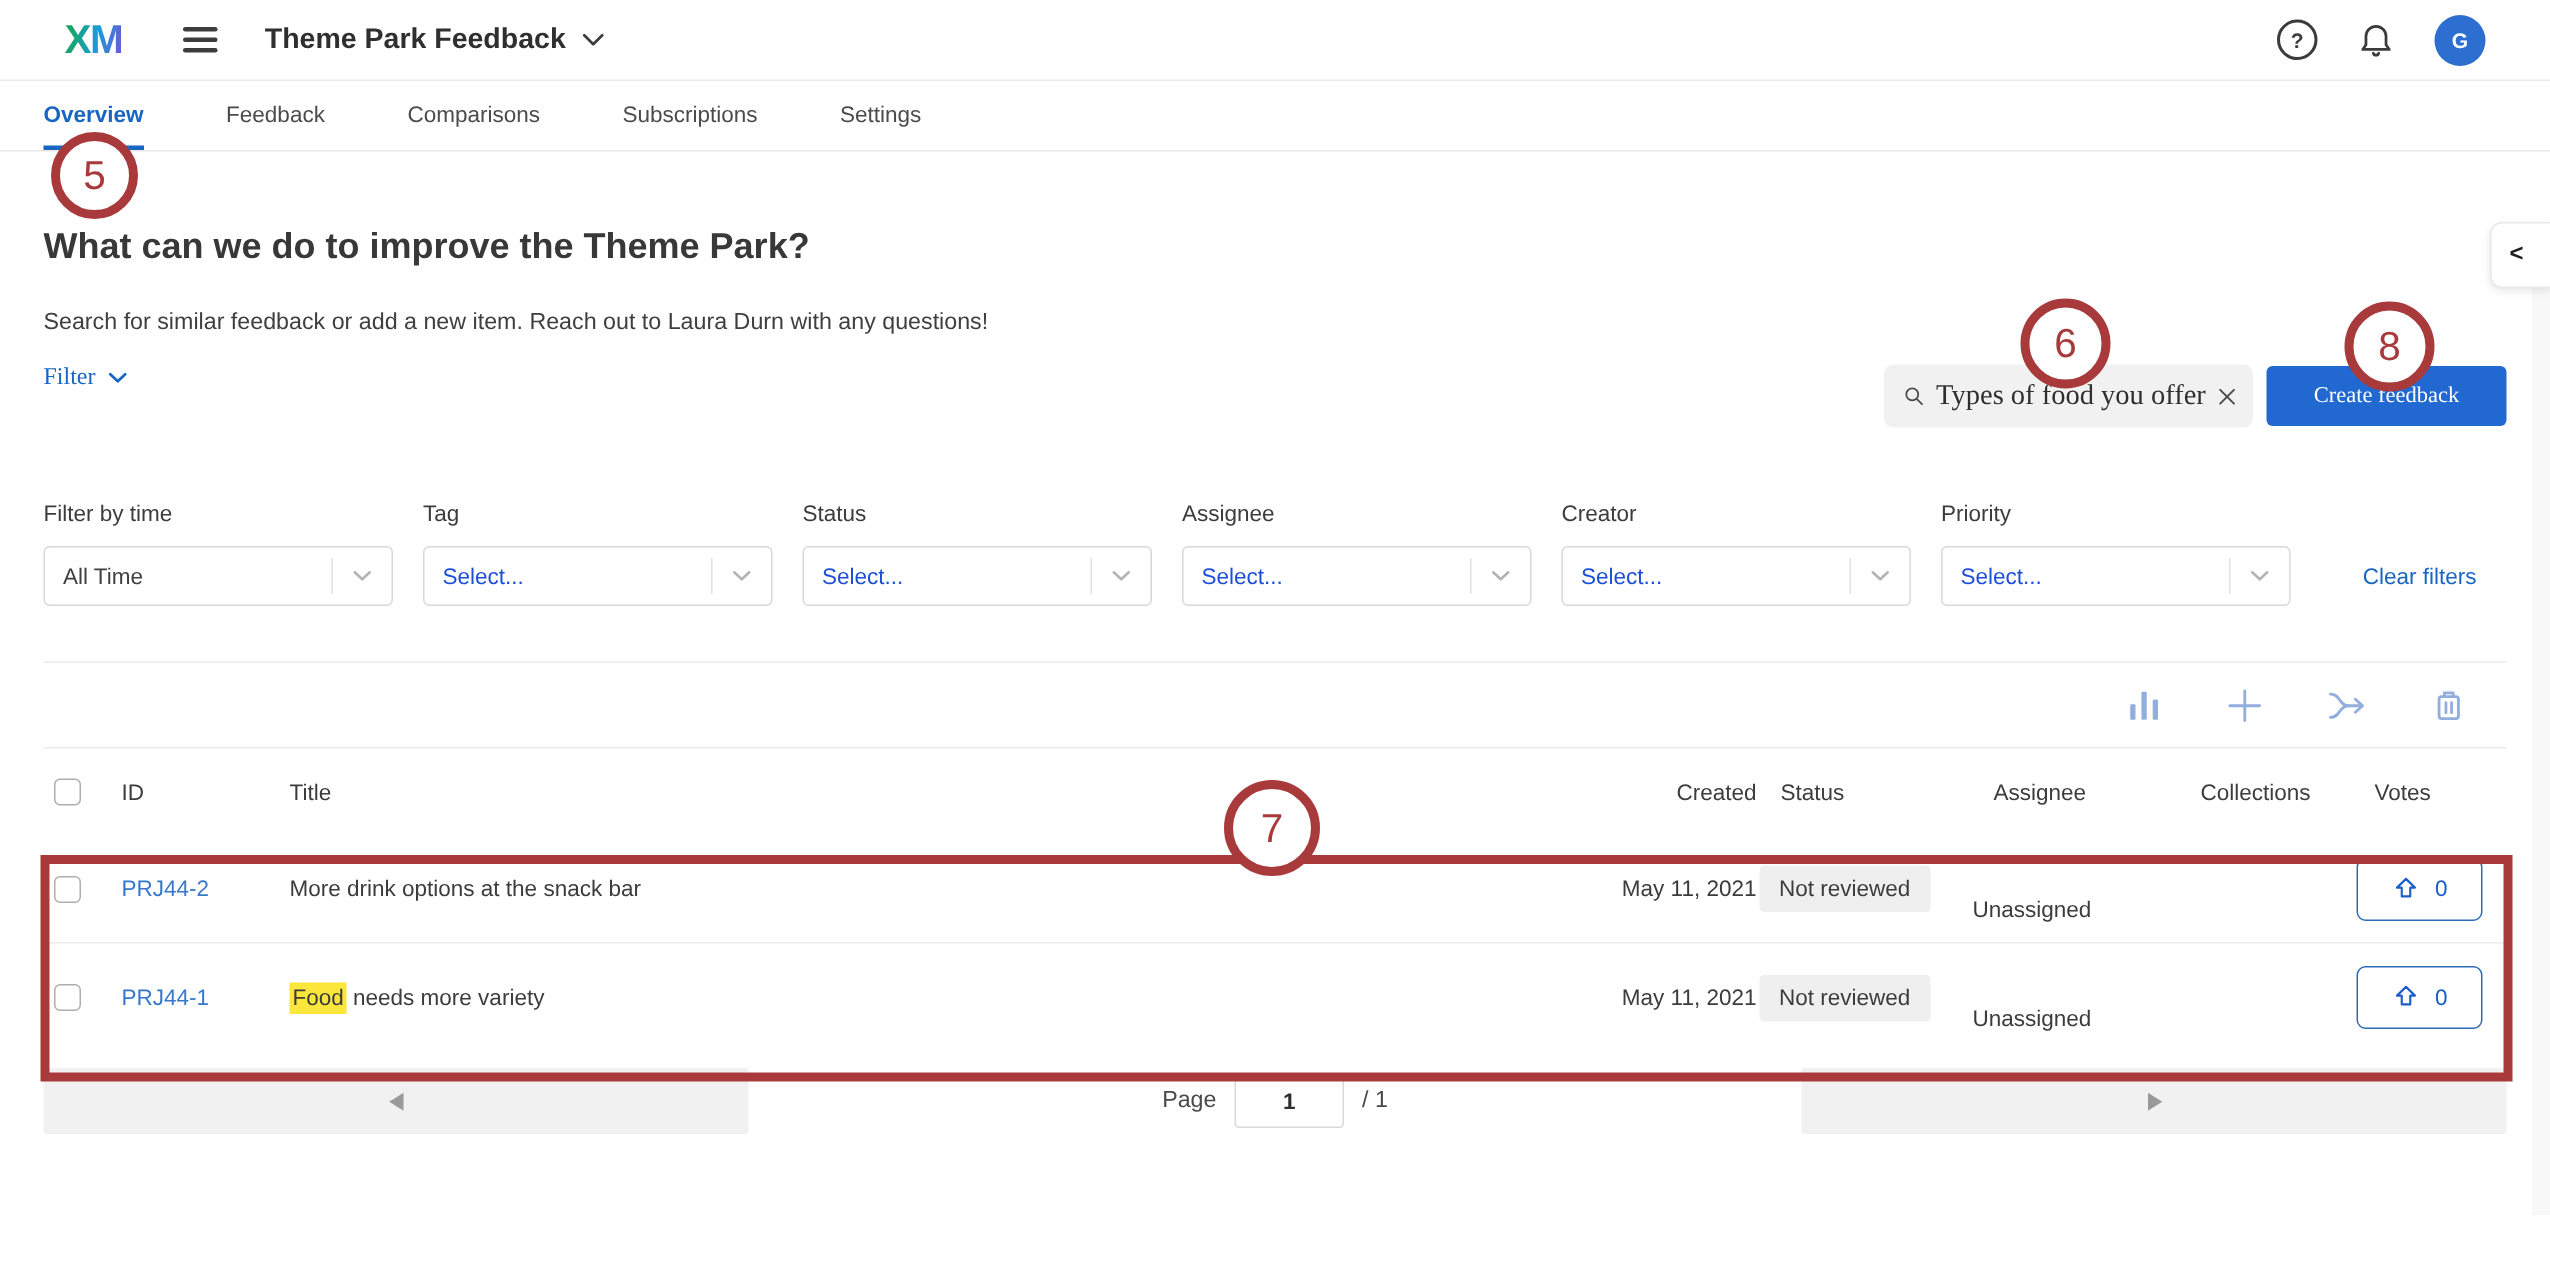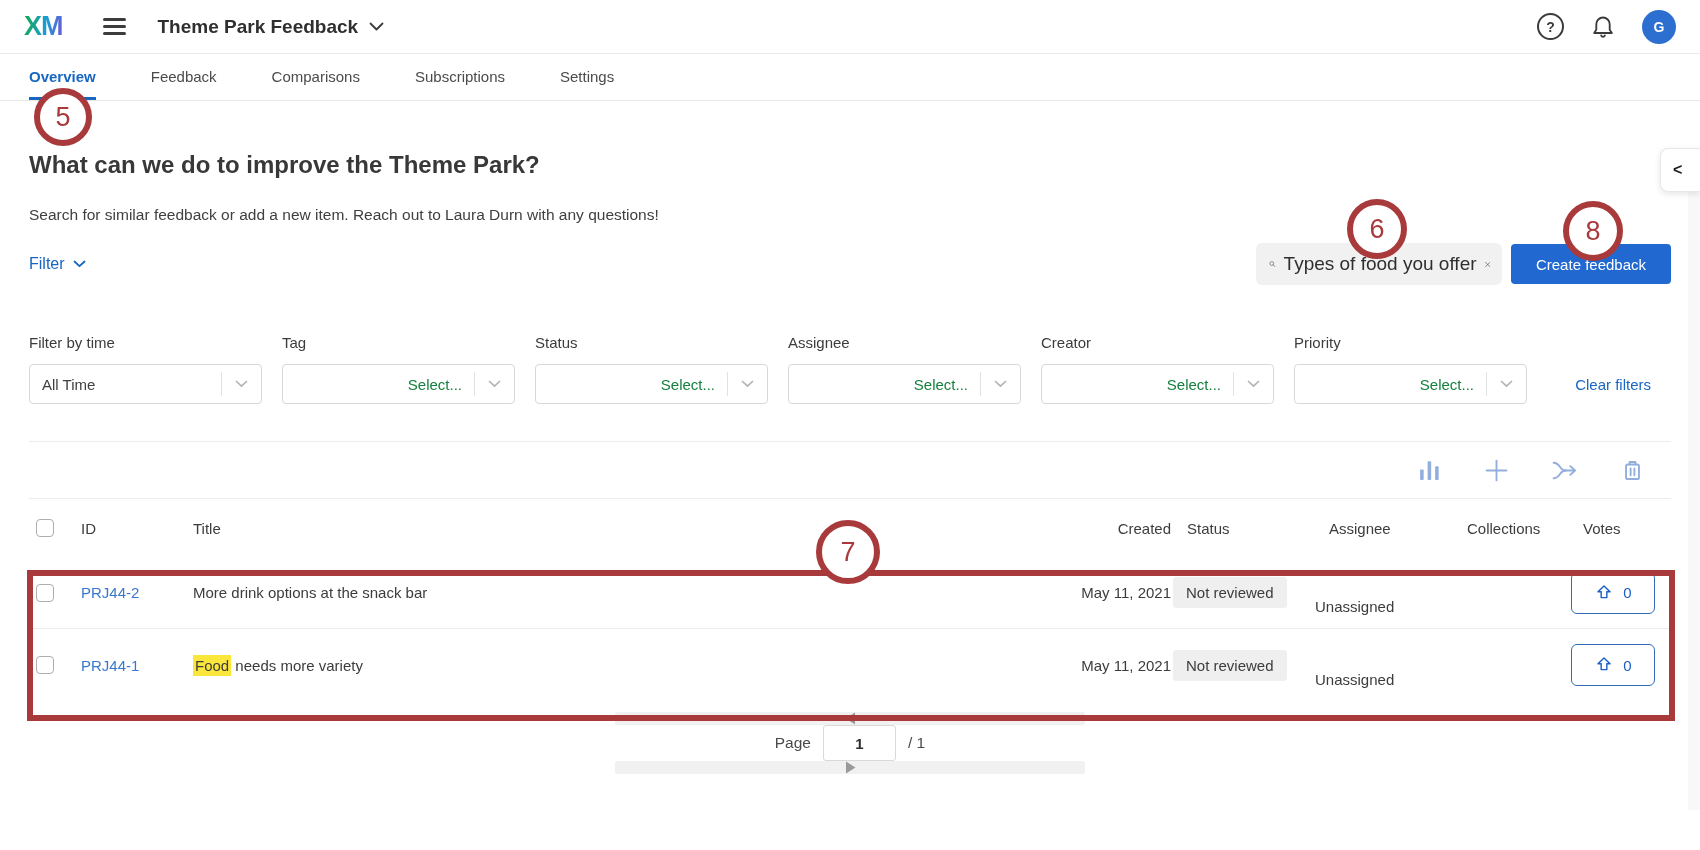--- a/index.html
+++ b/index.html
@@ -2,21 +2,21 @@
 <html style="--accent: #1766c2; --button-blue: #2169d0; --link-blue: #3878cc; --icon-blue: #92aede; --annotation-red: #a93a3c; --highlight-yellow: #fbe73c;"><head>
 <meta charset="utf-8">
 <style>
   * { margin:0; padding:0; box-sizing:border-box; }
   html,body { background:#fff; }
   body {
     width:1700px; height:850px; position:relative; overflow:hidden;
     font-family:"Liberation Sans", sans-serif; color:#3c3c3c;
   }
   
-  .topbar { height:54px; display:flex; align-items:center; padding:0 24px;
+  .topbar { height:54px; display:flex; align-items:center; padding:0 43px;
     border-bottom:1px solid #ebebeb; }
   .logo { font-size:27px; font-weight:700; letter-spacing:-1px;
     background:linear-gradient(100deg,#17a84f 5%,#1a9cd8 55%,#6b5ad3 95%);
     -webkit-background-clip:text; background-clip:text; color:transparent; }
   .hamburger { margin-left:40px; display:flex; flex-direction:column; gap:4.5px; cursor:pointer; }
   .hamburger span { width:23px; height:2.5px; background:#3c3c3c; border-radius:2px; }
   .project-title { margin-left:32px; font-size:19px; font-weight:700; color:#2f2f2f;
     display:flex; align-items:center; gap:11px; cursor:pointer; }
   .topbar-right { margin-left:auto; display:flex; align-items:center; gap:26px; }
   .help-circle { width:27px; height:27px; border:2px solid #3b3b3b; border-radius:50%;
@@ -28,38 +28,38 @@
   
   .tabs { height:47px; display:flex; align-items:stretch; padding:0 29px; gap:55px;
     border-bottom:1px solid #e8e8e8; }
   .tab { display:flex; align-items:center; font-size:15px; color:#4b4b4b; cursor:pointer;
     border-bottom:3px solid transparent; padding-top:2px; }
   .tab.active { color:var(--accent); font-weight:700; border-bottom-color:var(--accent); }
   
   .main { padding:0 29px; }
   .page-heading { margin-top:50px; font-size:24px; font-weight:700; color:#383838; }
   .page-subtext { margin-top:27px; font-size:15.5px; color:#3f3f3f; }
-  .controls-row { margin-top:19px; height:42px; display:flex; align-items:center; }
+  .controls-row { margin-top:19px; height:42px; display:flex; align-items:flex-start;font-family:Liberation Serif, serif; }
   .filter-link { font-size:16px; color:var(--accent); display:flex; align-items:center; gap:8px;
     cursor:pointer; }
   .controls-right { margin-left:auto; display:flex; align-items:center; gap:9px; }
   .search-pill { width:246px; height:42px; background:#f1f1f2; border-radius:6px;
     display:flex; align-items:center; padding:0 12px 0 13px; gap:8px; cursor:text; }
   .search-pill .q { font-size:19px; color:#2f2f2f; flex:1; white-space:nowrap; }
   .btn-primary { width:160px; height:40px; background:var(--button-blue); color:#fff;
     border:none; border-radius:4px; font-size:15px; font-family:inherit; cursor:pointer; }
   
   .filter-fields { margin-top:49px; display:flex; gap:20px; }
   .field { width:233px; }
   .field-label { font-size:15px; color:#3c3c3c; margin-bottom:13px; }
   .select-box { height:40px; border:1px solid #d8d8d8; border-radius:4px; background:#fff;
     display:flex; align-items:center; cursor:pointer; }
   .select-box .val { flex:1; padding:0 12px; font-size:15px; color:#3f3f3f; white-space:nowrap;
     overflow:hidden; }
-  .select-box.muted .val { color:#15803d;text-align:right; }
+  .select-box.muted .val { color:#1d4ed8; }
   .select-box .chev { width:40px; height:24px; border-left:1px solid #e2e2e2;
     display:flex; align-items:center; justify-content:center; }
   .clear-filters { margin-left:auto; margin-right:20px; align-self:flex-end; margin-bottom:11px;
     font-size:15px; color:var(--accent); cursor:pointer; white-space:nowrap; }
   
   .divider-1 { margin-top:37px; border-top:1px solid #ececec; }
   .icon-toolbar { height:57px; display:flex; align-items:center; justify-content:flex-end;
     gap:42px; padding-right:26px; border-bottom:1px solid #ececec; }
   .tool-icon { color:var(--icon-blue); cursor:pointer; display:flex; }
   
@@ -81,21 +81,21 @@
   .cell-status { padding-left:2px; }
   .cell-assignee { color:#3c3c3c; padding-left:4px;margin-top:28px; }
   .th-status { padding-left:16px; }
   .th-assignee { padding-left:18px; }
   .th-collections { padding-left:8px;margin-left:23px; }
   .th-votes { padding-left:12px; }
   .vote-btn { width:84px; height:42px; border:1px solid #2e6cb8; border-radius:6px; background:#fff;
     display:flex; align-items:center; justify-content:center; gap:9px; color:#1a5fc8;
     font-size:15px; cursor:pointer; font-family:inherit; }
   
-  .pagination { margin-top:11px; height:44px; display:flex; align-items:center;flex-direction:column; }
+  .pagination { margin-top:11px; height:44px; display:flex; align-items:center; }
   .page-btn { width:470px; height:44px; background:#f1f1f2; border:none; border-radius:2px;
     display:flex; align-items:center; justify-content:center; cursor:pointer; }
   .page-mid { flex:1; display:flex; align-items:center; justify-content:center; gap:12px;
     font-size:15.5px; color:#4a4a4a; }
   .page-input { width:73px; height:36px; border:1px solid #d9d9d9; border-radius:3px;
     text-align:center; font-size:15px; font-weight:700; color:#2f2f2f; font-family:inherit; }
   
   .collapse-tab { position:absolute; top:148px; right:0; width:40px; height:44px; background:#fff;
     border:1px solid #e8e8e8; border-right:none; border-radius:8px 0 0 8px;
     box-shadow:0 2px 6px rgba(0,0,0,.10); display:flex; align-items:center; padding-left:12px;

